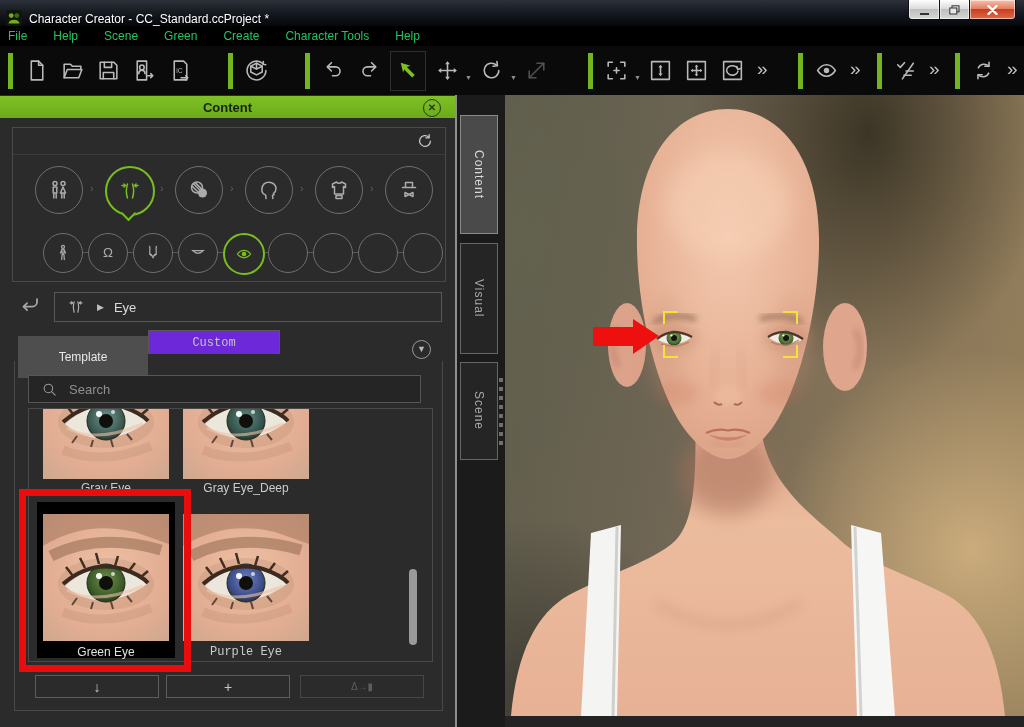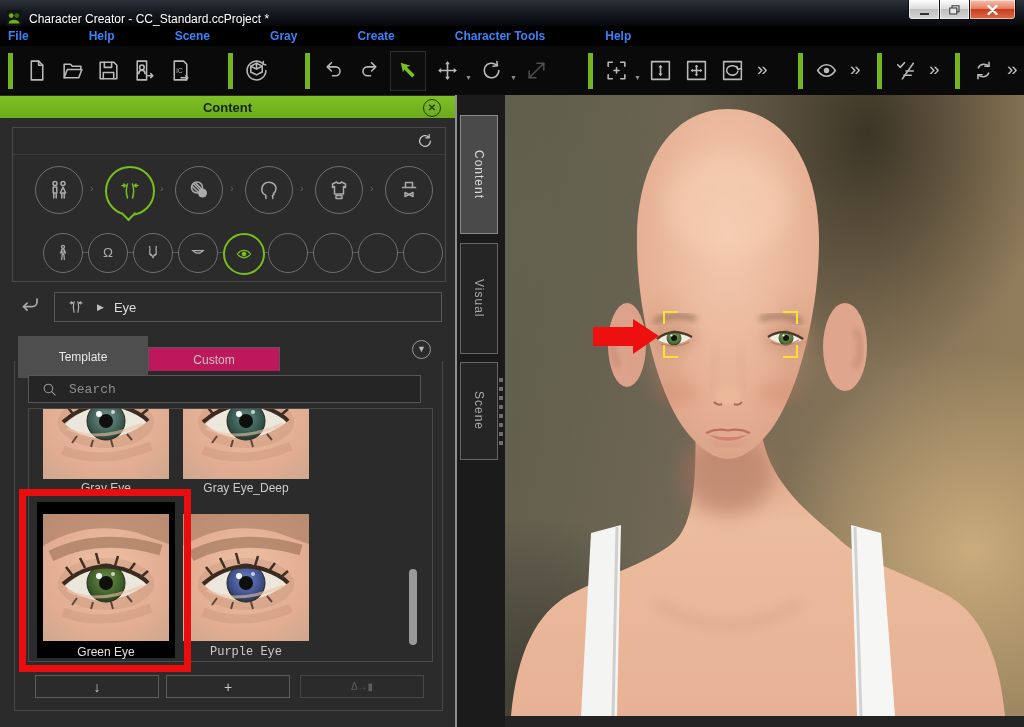--- a/index.html
+++ b/index.html
@@ -11,21 +11,21 @@
   #wintitle{color:#ffffff;font-size:12px;text-shadow:0 1px 2px #000;}
   .winbtns{position:absolute;top:0;right:8px;display:flex;}
   .wb{height:19px;display:flex;align-items:center;justify-content:center;border:1px solid #0c0f14;border-top:none;
      background:linear-gradient(#fdfdfd,#dcdcdc 45%,#bdbdbd 46%,#d6d6d6);box-shadow:inset 0 0 0 1px rgba(255,255,255,.55);}
   .wb.min{width:30px;border-radius:0 0 0 4px;}
   .wb.res{width:29px;border-left:none;border-right:none;}
   .wb.close{width:45px;border-radius:0 0 4px 0;
      background:linear-gradient(#f7c0ae,#e57f62 45%,#c63b20 46%,#dd6a43);}
   
   #menubar{position:absolute;left:0;top:26px;width:1024px;height:20px;background:#000;display:flex;align-items:center;}
-  .menu-item{color:#3b82f6;font-size:12px;padding:0 30px;height:20px;line-height:20px;font-weight:bold;}
+  .menu-item{color:#22c55e;font-size:12px;padding:0 13px;height:20px;line-height:20px;}
   .menu-item:first-child{padding-left:8px;}
   
   #toolbar{position:absolute;left:0;top:46px;width:1024px;height:49px;background:#0a0a0a;display:flex;align-items:center;}
   .tgroup{display:flex;align-items:center;flex:none;}
   .tsep{width:5px;height:36px;background:#74b41e;margin:0 9px 0 8px;flex:none;}
   .tbtn{min-width:28px;height:38px;display:flex;align-items:center;justify-content:center;color:#b9b9b9;margin-right:8px;position:relative;}
   .tbtn .ig{width:25px;height:25px;}
   .tbtn.active{background:#0d0d0d;outline:1px solid #2e2e2e;width:34px;height:38px;}
   .tbtn.disabled{opacity:.4;}
   .caret{font-size:7px;color:#8d8d8d;margin:14px 6px 0 -4px;}
@@ -51,25 +51,25 @@
   .cat-tail{position:absolute;width:9px;height:9px;background:#2b2b2b;border-right:2px solid #79bd20;border-bottom:2px solid #79bd20;transform:rotate(45deg);}
   #row2-line{position:absolute;left:49px;top:124px;width:360px;height:1px;background:#585858;}
   #back-btn{position:absolute;left:16px;top:197px;width:28px;height:28px;color:#a8a8a8;}
   #crumb-box{position:absolute;left:54px;top:197px;width:386px;height:28px;border:1px solid #585858;display:flex;align-items:center;}
   #crumb-box .mini{width:18px;height:18px;margin-left:12px;color:#b5b5b5;}
   #crumb-box .tri{color:#c0c0c0;font-size:9px;margin:0 10px 0 12px;}
   #crumb-label{color:#dcdcdc;font-size:13px;}
   #container-box{position:absolute;left:14px;top:266px;width:427px;height:349px;border:1px solid #4a4a4a;border-top:none;}
   .ptab{position:absolute;height:42px;display:flex;align-items:center;justify-content:center;font-size:12px;}
   #tab-template{left:18px;top:241px;width:130px;background:#4e4e4e;color:#e8e8e8;}
-  #tab-custom{left:148px;top:252px;width:130px;background:#be185d;color:#c4c4c4;border:1px solid #585858;border-bottom:none;height:23px;}
+  #tab-custom{left:148px;top:235px;width:130px;background:#6d28d9;color:#c4c4c4;border:1px solid #585858;border-bottom:none;height:23px;font-family:Liberation Mono, monospace;}
   #tab-collapse{position:absolute;left:412px;top:245px;width:17px;height:17px;border:1px solid #9a9a9a;border-radius:50%;color:#b8b8b8;font-size:9px;line-height:16px;text-align:center;}
   #searchbox{position:absolute;left:28px;top:280px;width:391px;height:26px;border:1px solid #565656;background:#252525;display:flex;align-items:center;}
   #searchbox .ig{width:17px;height:17px;margin:0 9px 0 12px;color:#9a9a9a;}
-  #search-input{background:transparent;border:none;outline:none;color:#fef9c3;font-size:13px;width:300px;font-family:Liberation Mono, monospace;}
+  #search-input{background:transparent;border:none;outline:none;color:#fef9c3;font-size:13px;width:300px;font-family:Liberation Sans, sans-serif;}
   #search-input::placeholder{color:#8f8f8f;}
   #listbox{position:absolute;left:28px;top:313px;width:403px;height:252px;border:1px solid #4a4a4a;overflow:hidden;}
   .item-cell{position:absolute;}
   .thumb-wrap{overflow:hidden;position:absolute;}
   .item-label{position:absolute;font-size:12px;color:#cbcbcb;text-align:center;white-space:nowrap;}
   #lb-scroll{position:absolute;left:380px;top:160px;width:8px;height:76px;background:#9a9a9a;border-radius:4px;}
   .abtn{position:absolute;top:580px;height:21px;border:1px solid #5c5c5c;display:flex;align-items:center;justify-content:center;color:#c8c8c8;font-size:14px;}
   .abtn.disabled{color:#5d5d5d;border-color:#474747;font-size:10px;}
   #red-rect{position:absolute;left:19px;top:394px;width:158px;height:169px;border:7px solid #ea0d0d;z-index:40;}
   
@@ -127,21 +127,21 @@
             <path d="M1.5 1 9.5 9M9.5 1 1.5 9" stroke="#fff" stroke-width="2.4" stroke-linecap="round"></path>
           </svg>
         </div>
     </div>
   </div>
 
   <nav id="menubar">
       <span class="menu-item">File</span>
       <span class="menu-item">Help</span>
       <span class="menu-item">Scene</span>
-      <span class="menu-item">Gray</span>
+      <span class="menu-item">Green</span>
       <span class="menu-item">Create</span>
       <span class="menu-item">Character Tools</span>
       <span class="menu-item">Help</span>
     </nav>
 
   <div id="toolbar">
       <div class="tgroup" style="width: 220px;">
         <span class="tsep"></span>
         <span class="tbtn">
           <svg class="ig" viewBox="0 0 24 24">

